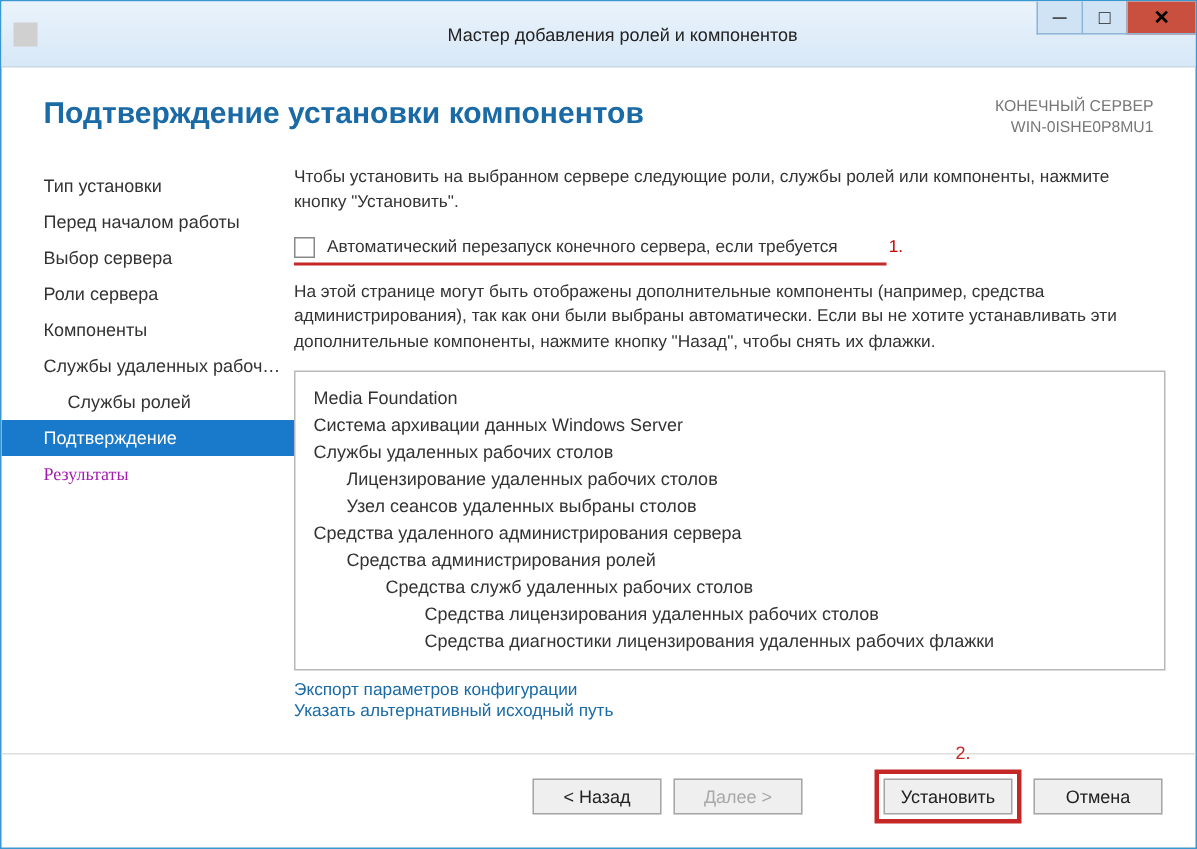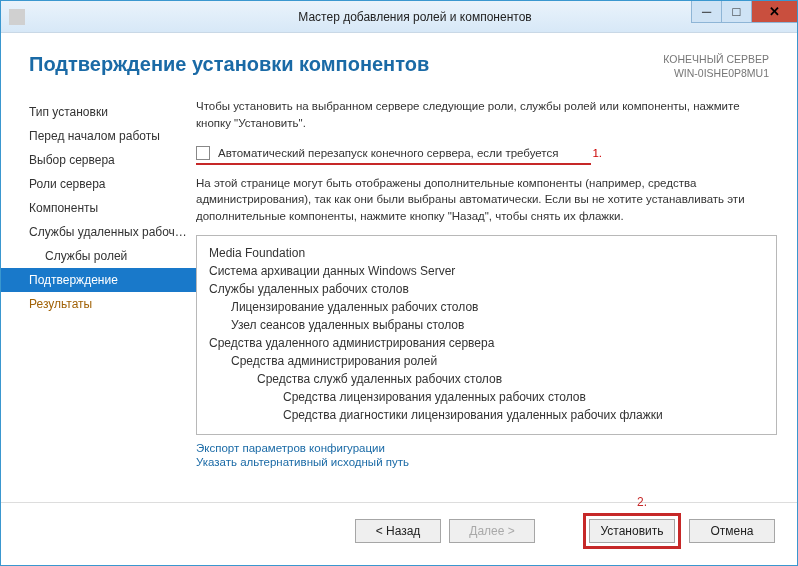--- a/index.html
+++ b/index.html
@@ -1,33 +1,33 @@
 <!DOCTYPE html>
 <html><head>
 <meta charset="utf-8">
 <style>
   * { box-sizing: border-box; margin: 0; padding: 0; }
   body { font-family: "Segoe UI", Tahoma, sans-serif; font-size: 12px; background: #fff; width: 798px; height: 566px; overflow: hidden; }
   .window { width: 798px; height: 566px; border: 1px solid #3a97cf; background: #fff; display: flex; flex-direction: column; }
-  .titlebar { height: 32px; background: linear-gradient(#eaf3fb,#d7e8f7); display: flex; align-items: center; position: relative; border-bottom: 1px solid #c9d8e6; }
+  .titlebar { height: 44px; background: linear-gradient(#eaf3fb,#d7e8f7); display: flex; align-items: center; position: relative; border-bottom: 1px solid #c9d8e6; }
   .title-icon { width: 16px; height: 16px; margin: 0 8px; background: #d0d0d0; }
   .title-text { flex: 1; text-align: center; font-size: 12px; color: #222; }
   .win-btns { position: absolute; right: 0; top: 0; display: flex; }
   .win-btn { width: 30px; height: 22px; display: flex; align-items: center; justify-content: center; font-family: Arial; font-size: 13px; font-weight: bold; border-left: 1px solid #8eb5d6; border-bottom: 1px solid #8eb5d6; }
   .win-btn.min, .win-btn.max { background: #cfe3f5; color: #222; }
   .win-btn.close { background: #c94f3e; color: #000; width: 46px; }
   .header-area { padding: 20px 28px 10px 28px; display: flex; justify-content: space-between; align-items: flex-start; }
   .page-title { font-size: 20px; font-weight: 700; color: #1a6aa6; }
   .server-info { text-align: right; font-size: 10.5px; color: #777; line-height: 1.3; }
   .body-area { flex: 1; display: flex; padding: 0 20px 4px 0; overflow: hidden; }
   .sidebar { width: 195px; padding: 10px 0 0 0; }
   .sidebar-item { padding: 5px 8px 5px 28px; font-size: 12px; color: #333; cursor: pointer; white-space: nowrap; overflow: hidden; text-overflow: ellipsis; }
   .sidebar-item.sub { padding-left: 44px; }
   .sidebar-item.selected { background: #1979ca; color: #fff; }
-  .sidebar-item.disabled { color: #a16207; }
+  .sidebar-item.disabled { color: #a21caf; font-family: Liberation Serif, serif; }
   .main { flex: 1; display: flex; flex-direction: column; padding-top: 8px; }
   .intro { font-size: 11.5px; color: #333; line-height: 1.45; margin-bottom: 14px; }
   .cb-row { display: flex; align-items: center; gap: 8px; margin-bottom: 2px; }
   .cb { width: 14px; height: 14px; border: 1px solid #888; background: #fff; }
   .cb-label { font-size: 11.5px; color: #333; }
   .marker1 { color: #c00; margin-left: 26px; font-size: 11.5px; }
   .underline { height: 2px; background: #c62828; width: 395px; margin: 1px 0 10px 0; }
   .note { font-size: 11.5px; color: #333; line-height: 1.45; margin-bottom: 10px; }
   .listbox { border: 1px solid #b8b8b8; height: 200px; overflow: auto; padding: 8px 6px; font-size: 12px; color: #333; }
   .tree-item { padding: 2px 0; }

